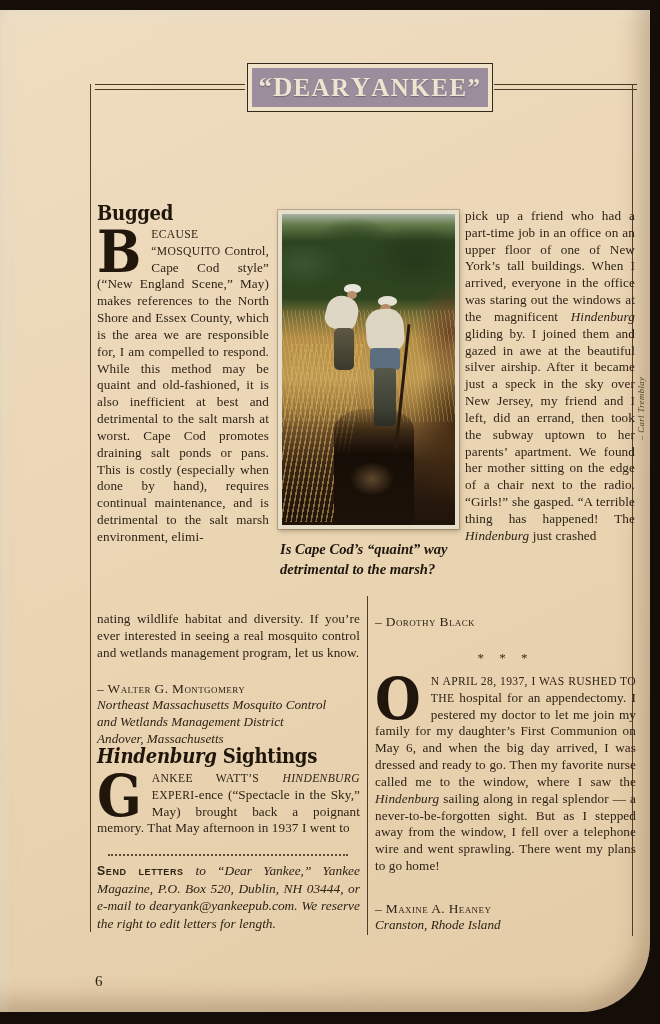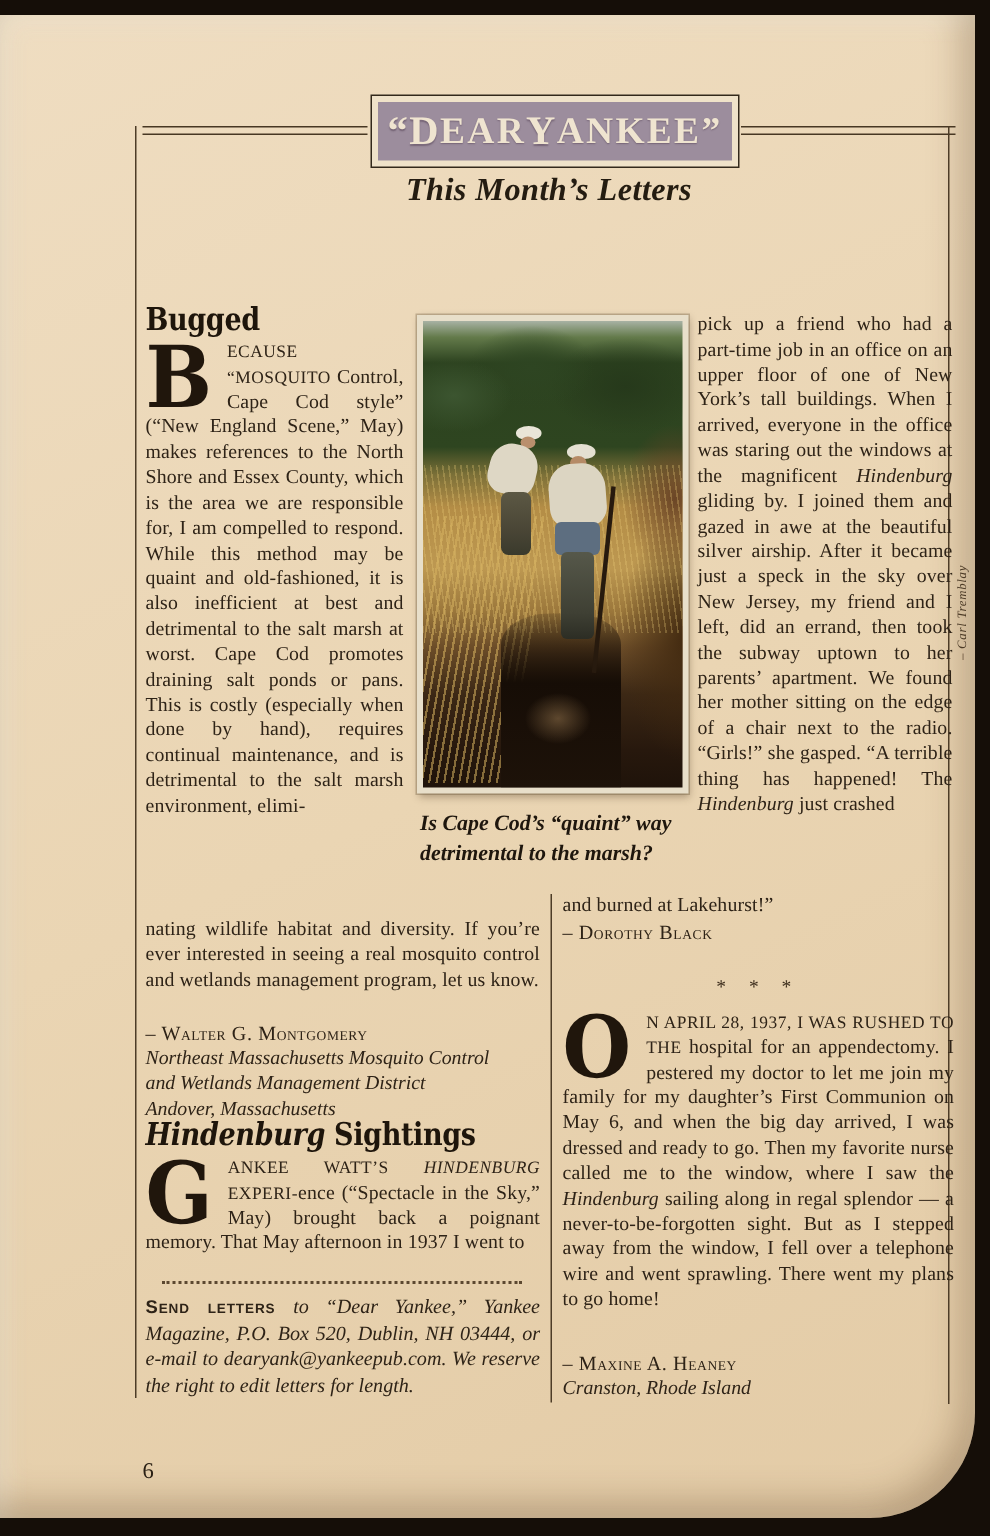--- a/index.html
+++ b/index.html
@@ -85,21 +85,20 @@
   <div class="abs hrule" style="left:95px;top:74px;width:150px"></div>
   <div class="abs hrule" style="left:494px;top:74px;width:143px"></div>
   <div class="abs banner">
     <div class="banner-inner">
         <span class="bigcap">“D</span>
         <span class="cap">EAR </span>
         <span class="bigcap">Y</span>
         <span class="cap">ANKEE”</span>
       </div>
   </div>
-  <div class="abs subtitle">This Month’s Letters</div>
 
   <div class="abs vrule" style="left:90px;top:74px;height:848px"></div>
   <div class="abs vrule" style="left:632px;top:74px;height:852px"></div>
   <div class="abs vrule" style="left:367px;top:586px;height:339px"></div>
 
   <div class="abs" style="left:97px;top:190px">
     <span class="col-h">Bugged</span>
   </div>
   <div class="abs para" style="left:97px;top:216px;width:172px;height:386px">
     <span class="dropcap">B</span><span><span class="lead-caps">ECAUSE “MOSQUITO </span><span>Control, Cape Cod style” (“New England Scene,” May) makes references to the North Shore and Essex County, which is the area we are responsible for, I am compelled to respond. While this method may be quaint and old-fashioned, it is also inefficient at best and detrimental to the salt marsh at worst. Cape Cod promotes draining salt ponds or pans. This is costly (especially when done by hand), requires continual maintenance, and is detrimental to the salt marsh environment, elimi-</span></span>
@@ -142,21 +141,20 @@
         <div class="shorts"></div>
         <div class="legs"></div>
       </div>
     </div>
   </div>
   <div class="abs caption" style="left:280px;top:529px;width:188px">Is Cape Cod’s “quaint” way detrimental to the marsh?</div>
   <div class="abs credit" style="left:636px;top:300px;height:130px">– Carl Tremblay</div>
 
   <div class="abs para" style="left:465px;top:198px;width:170px;height:388px"><span>pick up a friend who had a part-time job in an office on an upper floor of one of New York’s tall buildings. When I arrived, everyone in the office was staring out the windows at the magnificent </span><span class="i">Hindenburg</span><span> gliding by. I joined them and gazed in awe at the beautiful silver airship. After it became just a speck in the sky over New Jersey, my friend and I left, did an errand, then took the subway uptown to her parents’ apartment. We found her mother sitting on the edge of a chair next to the radio. “Girls!” she gasped. “A terrible thing has happened! The </span><span class="i">Hindenburg</span><span> just crashed</span></div>
 
-  <div class="abs para" style="left:375px;top:585px;width:261px">and burned at Lakehurst!”</div>
   <div class="abs sigblock" style="left:375px;top:603px;width:261px">
     <div class="sig">– Dorothy Black</div>
   </div>
   <div class="abs stars" style="left:375px;top:640px;width:261px">*  *  *</div>
   <div class="abs para" style="left:375px;top:663px;width:261px">
     <span class="dropcap">O</span><span><span class="lead-caps">N APRIL 28, 1937, I WAS RUSHED TO THE </span><span>hospital for an appendectomy. I pestered my doctor to let me join my family for my daughter’s First Communion on May 6, and when the big day arrived, I was dressed and ready to go. Then my favorite nurse called me to the window, where I saw the </span><span class="i">Hindenburg</span><span> sailing along in regal splendor — a never-to-be-forgotten sight. But as I stepped away from the window, I fell over a telephone wire and went sprawling. There went my plans to go home!</span></span>
   </div>
   <div class="abs sigblock" style="left:375px;top:890px;width:261px">
     <div class="sig">– Maxine A. Heaney</div>
     <div class="i">Cranston, Rhode Island</div>

